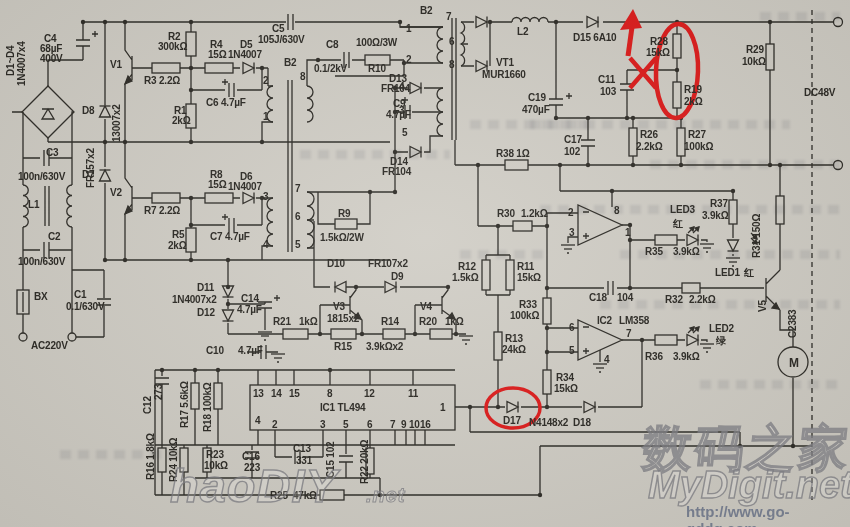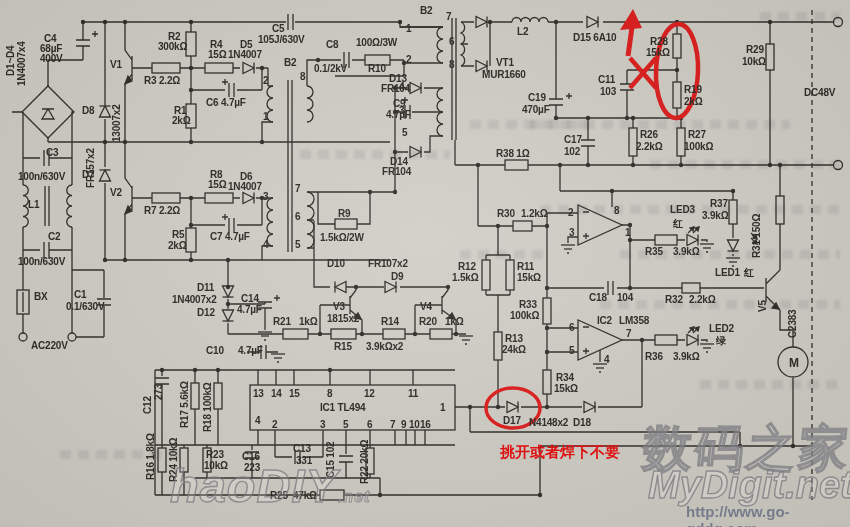--- a/index.html
+++ b/index.html
@@ -19,21 +19,21 @@
     position:absolute;font-size:10px;font-weight:700;color:#23211c;
     letter-spacing:-0.2px;white-space:nowrap;line-height:1;
   }
   #labels .lbl.rot{transform-origin:0 0;transform:rotate(-90deg);}
   .anno{position:absolute;font-weight:700;font-size:15px;color:#dd1212;white-space:nowrap;z-index:6;}
   #anno-pot{left:700px;top:28px;}
   #anno-diode{left:500px;top:443px;}
   .wm{position:absolute;white-space:nowrap;z-index:5;color:rgba(255,255,255,0.16);
       -webkit-text-stroke:1.4px rgba(120,120,126,0.75);font-weight:700;}
   #wm-haodiy{left:170px;top:458px;font-size:47px;font-style:italic;letter-spacing:1px;}
-  #wm-haodiy .tld{font-size:16px;-webkit-text-stroke:1px rgba(120,120,126,0.75);}
+  #wm-haodiy .tld{font-size:20px;margin-left:28px;-webkit-text-stroke:1px rgba(120,120,126,0.75);}
   #wm-cn{left:643px;top:416px;font-size:49px;letter-spacing:3px;transform:skewX(-6deg);}
   #wm-mydigit{left:648px;top:464px;font-size:38px;font-style:italic;}
   #wm-url{position:absolute;left:686px;top:503px;font-size:15px;font-weight:700;color:#757c8c;z-index:5;}
 </style>
 </head>
 <body>
 
 <div id="stage">
 
   <div class="ghost" style="left:530px;top:120px;width:260px;"></div>
@@ -563,20 +563,19 @@
       <span class="lbl" style="left: 645px; top: 352px;">R36</span>
       <span class="lbl" style="left: 673px; top: 352px;">3.9kΩ</span>
       <span class="lbl" style="left: 709px; top: 324px;">LED2</span>
       <span class="lbl" style="left: 716px; top: 336px;">绿</span>
       <span class="lbl rot" style="left: 752px; top: 258px;">R31 150Ω</span>
       <span class="lbl rot" style="left: 758px; top: 312px;">V5</span>
       <span class="lbl rot" style="left: 788px; top: 338px;">C2383</span>
       <span class="lbl" style="left: 789px; top: 357px; font-size: 12px;">M</span>
     </div>
 
-  <div class="anno" id="anno-diode">挑开或者焊下不要</div>
 
   <div class="wm" id="wm-haodiy"><span>haoDIY</span><span class="tld">.net</span></div>
   <div class="wm" id="wm-cn">数码之家</div>
   <div class="wm" id="wm-mydigit">MyDigit.net</div>
   <div id="wm-url">http://www.go-gddq.com</div>
 
 </div>
 
 </body></html>

